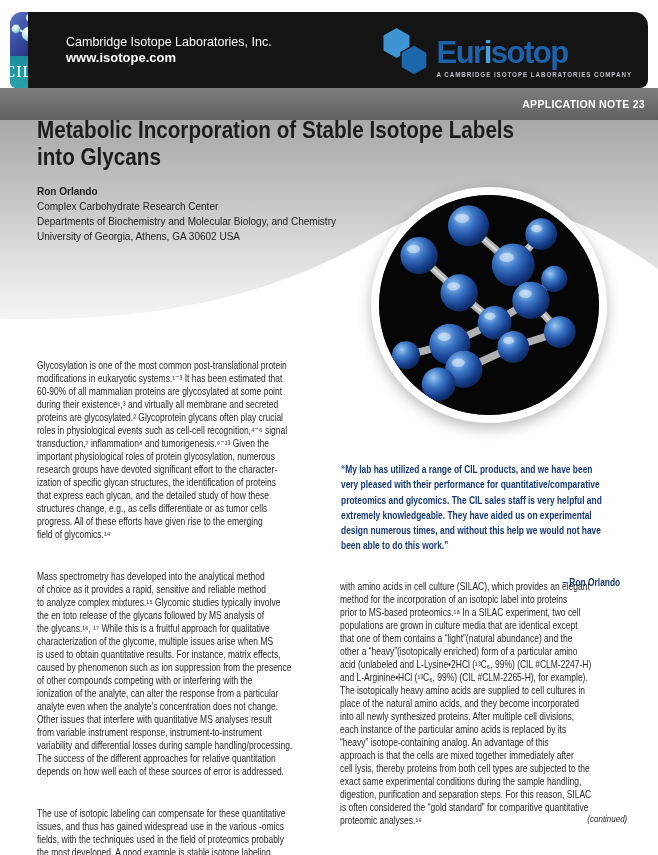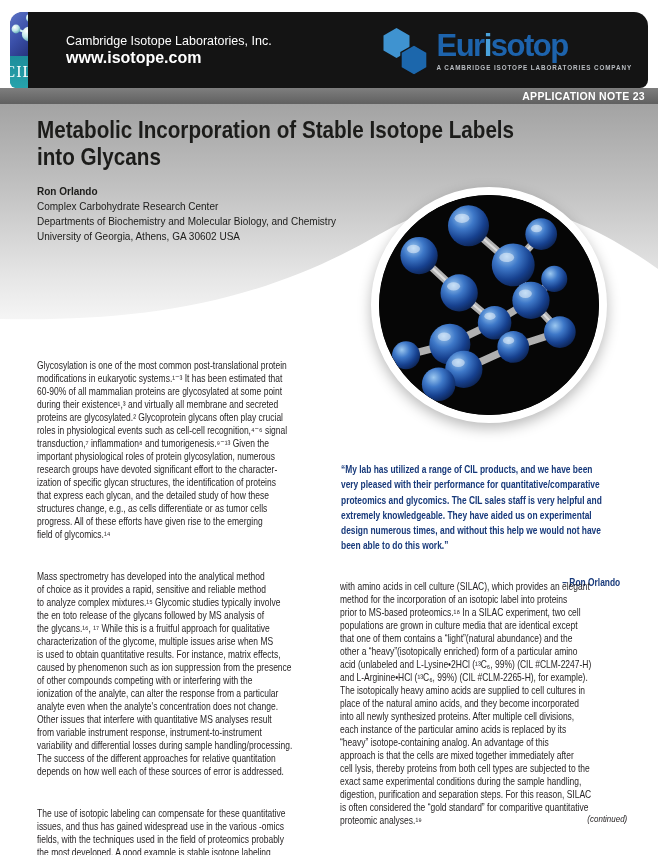--- a/index.html
+++ b/index.html
@@ -29,37 +29,37 @@
   }
   .cil-abbr {
     font-family:"Liberation Serif","DejaVu Serif",serif;
     color:#ffffff; font-size:16px; letter-spacing:1px;
   }
   .header-text {
     position:absolute; left:56px; top:0; height:76px;
     display:flex; flex-direction:column; justify-content:center; gap:1px;
   }
   .company-name { color:#ffffff; font-size:12.5px; font-weight:400; }
-  .website { color:#ffffff; font-size:16px; font-weight:700; }
-
-  .eurisotop { position:absolute; right:16px; top:10px; display:flex; align-items:center; }
+  .website { color:#ffffff; font-size:13px; font-weight:700; }
+
+  .eurisotop { position:absolute; right:16px; top:10px; display:flex; align-items:flex-end; }
   .hexes { margin-top:6px; margin-right:6px; }
   .brand-col { display:flex; flex-direction:column; }
   .brand-name {
     font-size:31px; font-weight:700; letter-spacing:-1.5px; line-height:34px;
     color:#1d63ac;
   }
   .brand-name .hi { color:#4aa2db; }
   .brand-tagline {
     font-size:6.3px; font-weight:700; letter-spacing:0.9px; color:#b9bdc2; margin-top:1px;
   }
 
   
   .banner {
-    position:absolute; left:0; top:88px; width:658px; height:16px;
+    position:absolute; left:0; top:88px; width:658px; height:32px;
     background:linear-gradient(180deg,#7e7e7e,#606060);
     display:flex; align-items:center; justify-content:flex-end; padding-right:13px;
   }
   .banner-label { color:#ffffff; font-size:10.5px; font-weight:700; letter-spacing:0.3px; }
 
   
   .hero {
     position:absolute; left:0; top:104px; width:658px; height:244px;
     background:linear-gradient(180deg,#a3a3a3 0%,#c2c2c2 35%,#e7e7e7 72%,#ffffff 100%);
   }

